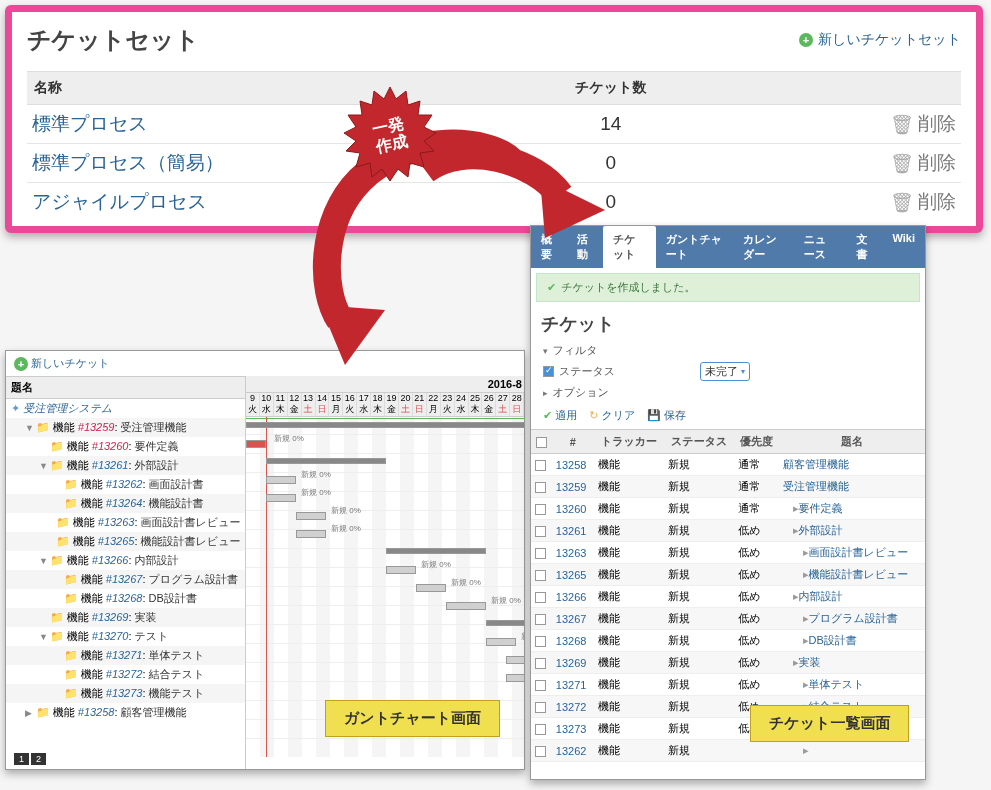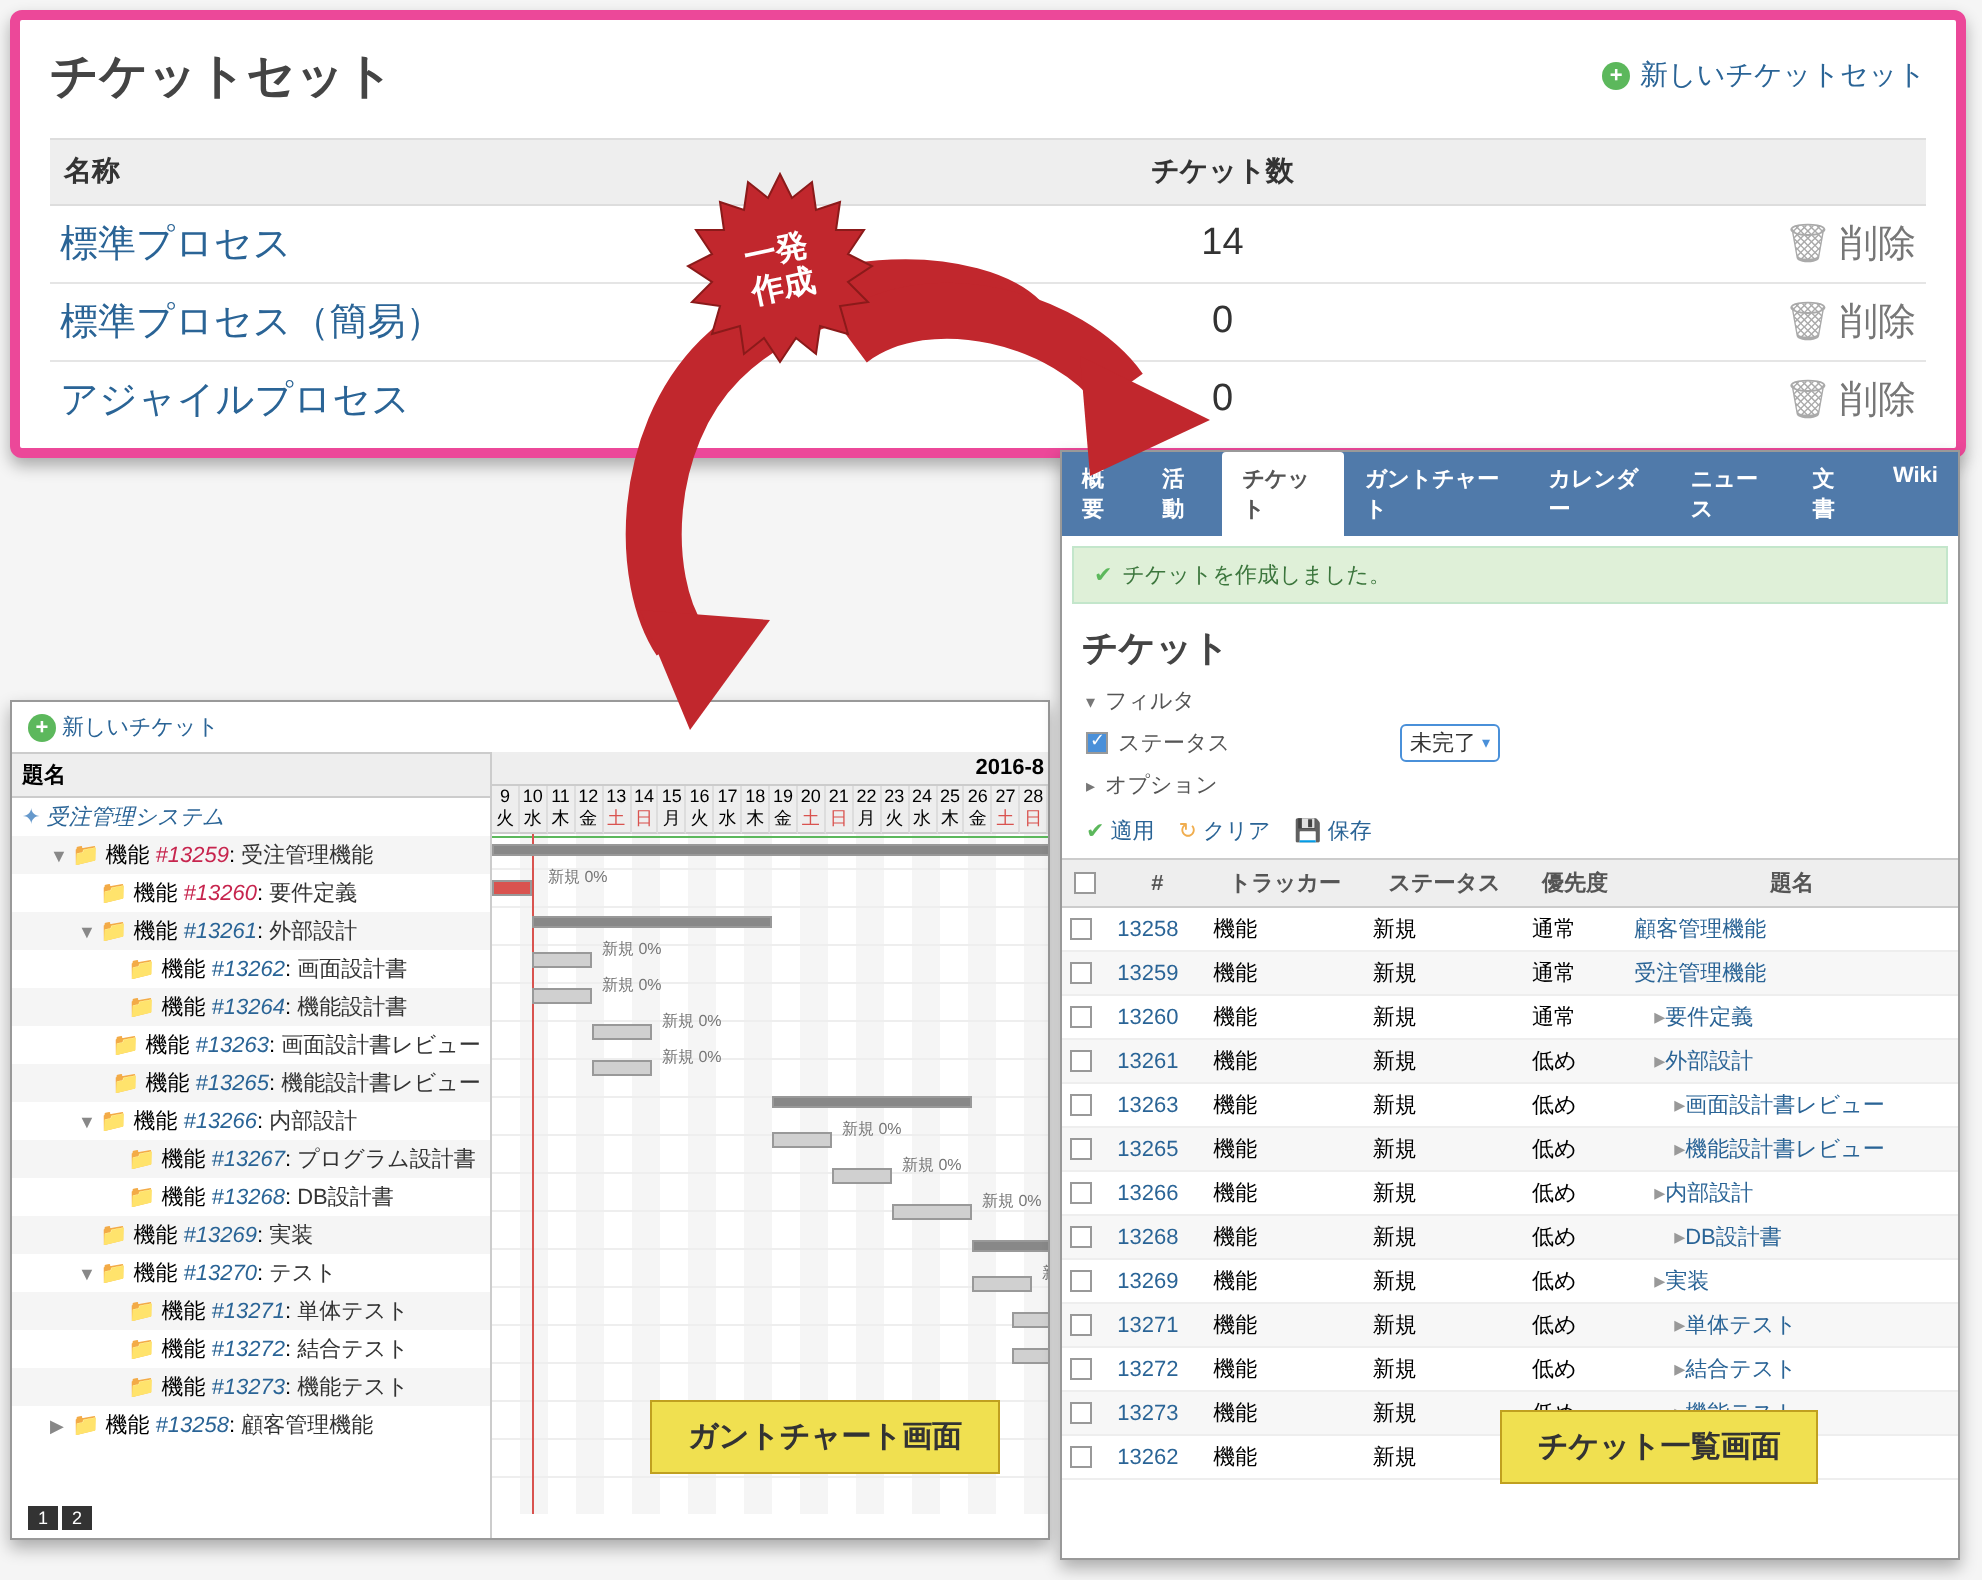--- a/index.html
+++ b/index.html
@@ -1,19 +1,19 @@
 <!DOCTYPE html>
 <html><head>
 <meta charset="utf-8">
 <style>
 * { margin: 0; padding: 0; box-sizing: border-box; }
 body { font-family: "Hiragino Sans", "Meiryo", sans-serif; background: #f5f5f5; width: 991px; height: 790px; position: relative; overflow: hidden; }
 
 
-.top-panel { position: absolute; top: 5px; left: 5px; width: 978px; background: #fff; border: 5px solid #ec4899; border-radius: 6px; box-shadow: 0 4px 8px rgba(0,0,0,0.3); padding: 12px 15px 5px; }
+.top-panel { position: absolute; top: 5px; left: 5px; width: 978px; background: #fff; border: 7px solid #ec4899; border-radius: 6px; box-shadow: 0 4px 8px rgba(0,0,0,0.3); padding: 12px 15px 5px; }
 .top-header { display: flex; justify-content: space-between; align-items: center; margin-bottom: 15px; }
 .top-title { font-size: 24px; font-weight: bold; color: #444; }
 .new-set-link { color: #2a6496; font-size: 14px; display: flex; align-items: center; gap: 5px; cursor: pointer; }
 .plus-icon { display: inline-block; width: 14px; height: 14px; border-radius: 50%; background: #5cb85c; color: #fff; text-align: center; line-height: 14px; font-size: 11px; font-weight: bold; }
 
 .set-table { width: 100%; border-collapse: collapse; }
 .set-table thead th { background: #eee; padding: 7px; font-size: 14px; font-weight: bold; color: #333; border-top: 1px solid #ddd; border-bottom: 1px solid #ddd; }
 .name-col { width: 40%; text-align: left; padding-left: 5px; }
 .count-col { text-align: center; }
 .action-col { width: 15%; text-align: right; }
@@ -62,21 +62,21 @@
 .gantt-bar.hilite { background: #d9534f; }
 .gantt-pct { position: absolute; font-size: 8px; color: #777; white-space: nowrap; }
 .gantt-line-today { position: absolute; top: 0; bottom: 0; width: 1px; background: #d9534f; }
 .gantt-line-green { position: absolute; left: 0; right: 0; height: 1px; background: #5cb85c; }
 
 .yellow-label { position: absolute; background: #f0e050; border: 1px solid #c0a020; padding: 8px 18px; font-size: 15px; font-weight: bold; color: #333; z-index: 6; }
 .label-gantt { top: 700px; left: 325px; }
 .label-list { top: 705px; left: 750px; }
 
 
-.list-panel { position: absolute; top: 225px; left: 530px; width: 450px; height: 555px; background: #fff; border: 1px solid #999; box-shadow: 0 4px 8px rgba(0,0,0,0.3); font-size: 11px; overflow: hidden; }
+.list-panel { position: absolute; top: 225px; left: 530px; width: 396px; height: 555px; background: #fff; border: 1px solid #999; box-shadow: 0 4px 8px rgba(0,0,0,0.3); font-size: 11px; overflow: hidden; }
 .tabs { display: flex; background: #507aaa; }
 .tab { padding: 6px 10px; color: #fff; font-weight: bold; font-size: 11px; cursor: pointer; }
 .tab.active { background: #fff; color: #555; border-radius: 2px 2px 0 0; }
 .success-msg { background: #dff0d8; border: 1px solid #c3e6cb; color: #3c763d; padding: 6px 10px; margin: 5px; display: flex; align-items: center; gap: 5px; }
 .check-icon { color: #5cb85c; }
 .list-title { font-size: 18px; font-weight: bold; color: #444; padding: 5px 10px; }
 .filters { padding: 0 12px; font-size: 11px; color: #555; }
 .filter-row { padding: 2px 0; display: flex; align-items: center; gap: 5px; }
 .expand { color: #777; font-size: 9px; }
 .status-select { background: #fff; border: 1px solid #4a90d9; border-radius: 3px; padding: 1px 4px; margin-left: 80px; color: #333; display: inline-flex; align-items: center; gap: 3px; }
@@ -463,20 +463,28 @@
         <tr>
           <td><span class="checkbox"></span></td>
     <td><span class="tid">13266</span></td>
     <td>機能</td>
     <td>新規</td>
     <td>低め</td>
     <td class="subj-cell"><span class="subj-indent" style="padding-left:10px">▸ </span><span class="subj-link">内部設計</span></td>
         </tr>
         <tr>
           <td><span class="checkbox"></span></td>
+    <td><span class="tid">13267</span></td>
+    <td>機能</td>
+    <td>新規</td>
+    <td>低め</td>
+    <td class="subj-cell"><span class="subj-indent" style="padding-left:20px">▸ </span><span class="subj-link">プログラム設計書</span></td>
+        </tr>
+        <tr>
+          <td><span class="checkbox"></span></td>
     <td><span class="tid">13268</span></td>
     <td>機能</td>
     <td>新規</td>
     <td>低め</td>
     <td class="subj-cell"><span class="subj-indent" style="padding-left:20px">▸ </span><span class="subj-link">DB設計書</span></td>
         </tr>
         <tr>
           <td><span class="checkbox"></span></td>
     <td><span class="tid">13269</span></td>
     <td>機能</td>

